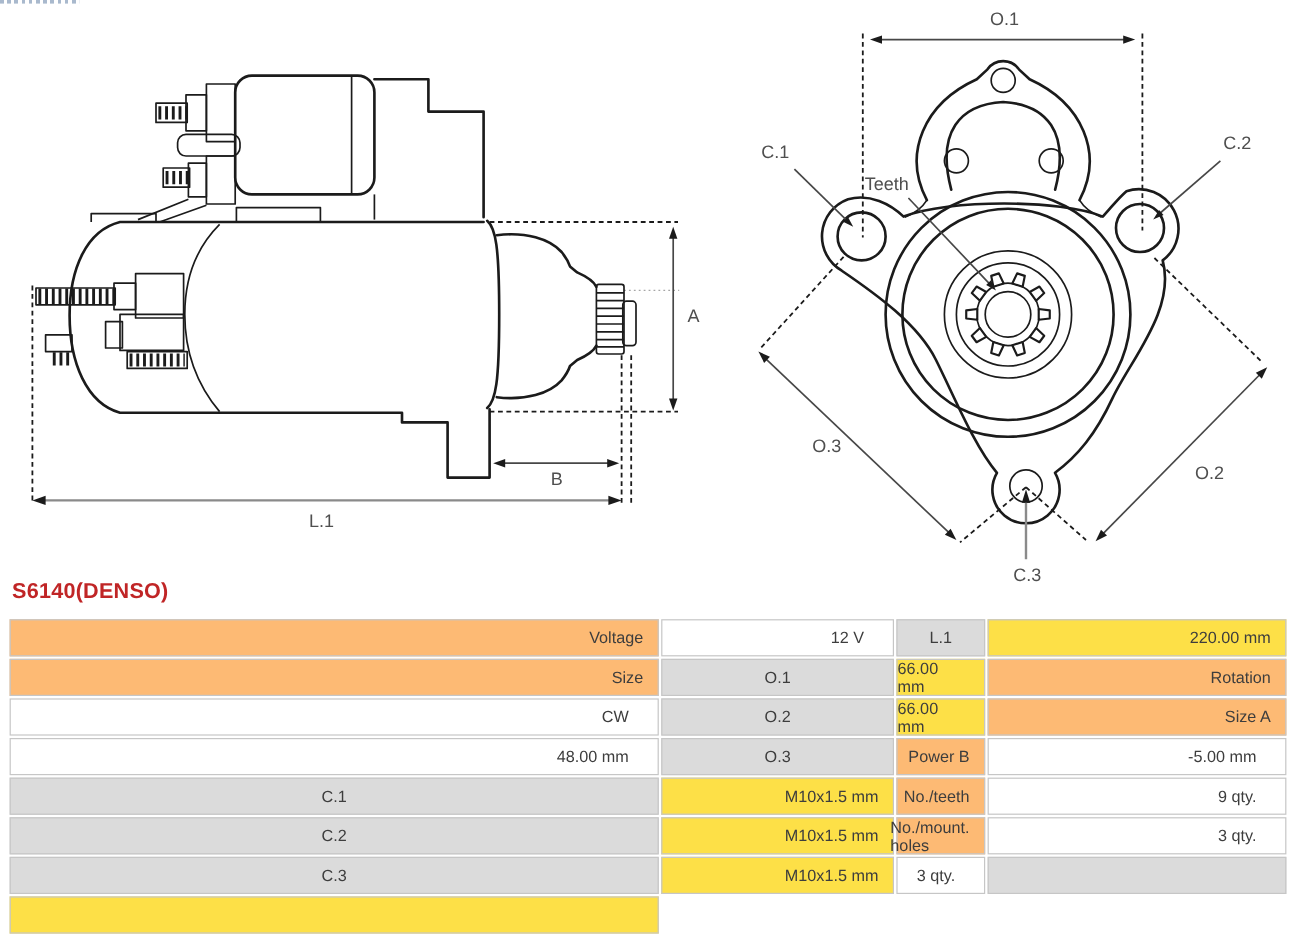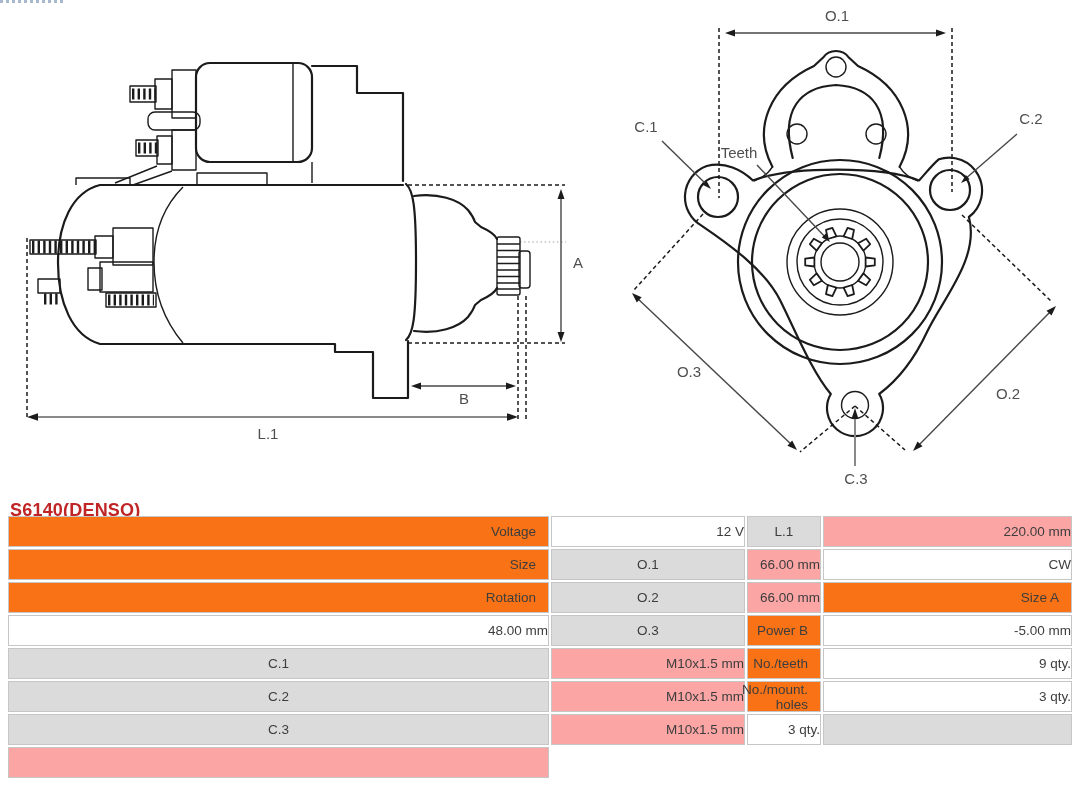--- a/index.html
+++ b/index.html
@@ -13,29 +13,29 @@
   .dash{fill:none;stroke:#1b1b1b;stroke-width:1.5;stroke-dasharray:4 3;}
   .dim{fill:none;stroke:#474747;stroke-width:1.4;}
   .dimgrey{fill:none;stroke:#8a8a8a;stroke-width:2;}
   .head{fill:#1b1b1b;stroke:none;}
   .dot{fill:none;stroke:#a6a6a6;stroke-width:1.1;stroke-dasharray:1.5 2.6;}
   .lbl{fill:#4f4f4f;font-size:15px;font-family:"Liberation Sans",sans-serif;}
   .thread{fill:none;stroke:#1b1b1b;stroke-width:13;stroke-dasharray:2.4 3.2;}
   .thread-s{fill:none;stroke:#1b1b1b;stroke-width:11;stroke-dasharray:2.4 3.2;}
   .tooth{fill:#fff;stroke:#1b1b1b;stroke-width:1.8;stroke-linejoin:round;}
   #product-title{position:absolute;left:10px;top:482px;font-size:18px;font-weight:600;
-    letter-spacing:.2px;margin-top:18px;}
+    letter-spacing:.2px;}
   #spec-table{position:absolute;left:8px;top:516px;width:1064px;display:grid;
     grid-template-columns:541px 194px 74px 1fr;gap:2px;}
   .cell{box-sizing:border-box;border:1px solid #c6c6c6;height:31px;display:flex;
     align-items:center;font-size:13.5px;color:#3d3d3d;}
-  .cell.lab{background:#f97316;justify-content:flex-end;padding-right:12px;text-align:right;}
-  .cell.val{background:#ffffff;justify-content:flex-end;padding-right:0;}
+  .cell.lab{background:#fdba74;justify-content:flex-end;padding-right:12px;}
+  .cell.val{background:#ffffff;justify-content:flex-end;padding-right:24px;}
   .cell.dim{background:#dbdbdb;justify-content:center;}
-  .cell.dimval{background:#fca5a5;justify-content:flex-end;padding-right:0;}
+  .cell.dimval{background:#fde047;justify-content:flex-end;padding-right:12px;}
 </style>
 </head>
 <body>
 
 <div id="stage">
 
   <div id="edge-artifact"></div>
 
   <svg id="drawing" viewBox="0 0 1080 512">
 
@@ -189,22 +189,22 @@
   <div id="spec-table">
     <div class="cell lab">Voltage</div>
     <div class="cell val">12 V</div>
     <div class="cell dim">L.1</div>
     <div class="cell dimval">220.00 mm</div>
 
     <div class="cell lab">Size</div>
     <div class="cell dim">O.1</div>
     <div class="cell dimval">66.00 mm</div>
 
+    <div class="cell lab">Rotation</div>
     <div class="cell val">CW</div>
-    <div class="cell lab">Rotation</div>
     <div class="cell dim">O.2</div>
     <div class="cell dimval">66.00 mm</div>
 
     <div class="cell lab">Size A</div>
     <div class="cell val">48.00 mm</div>
     <div class="cell dim">O.3</div>
 
     <div class="cell lab">Power B</div>
     <div class="cell val">-5.00 mm</div>
     <div class="cell dim">C.1</div>

